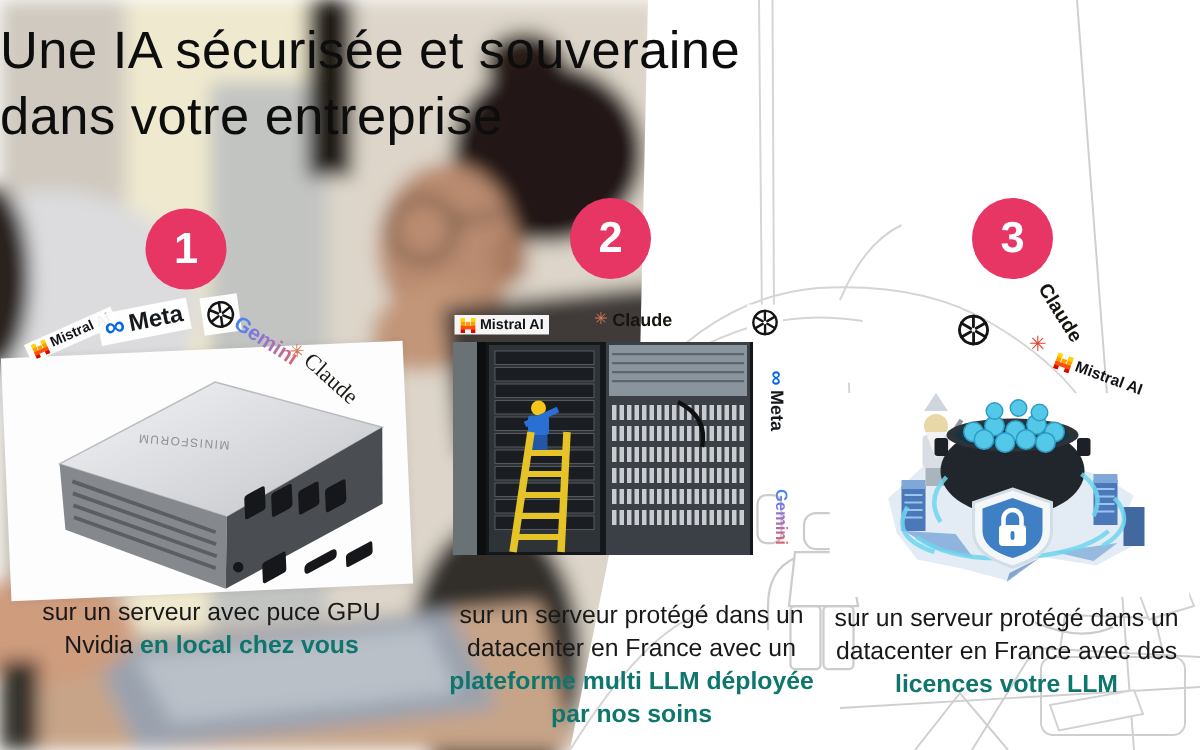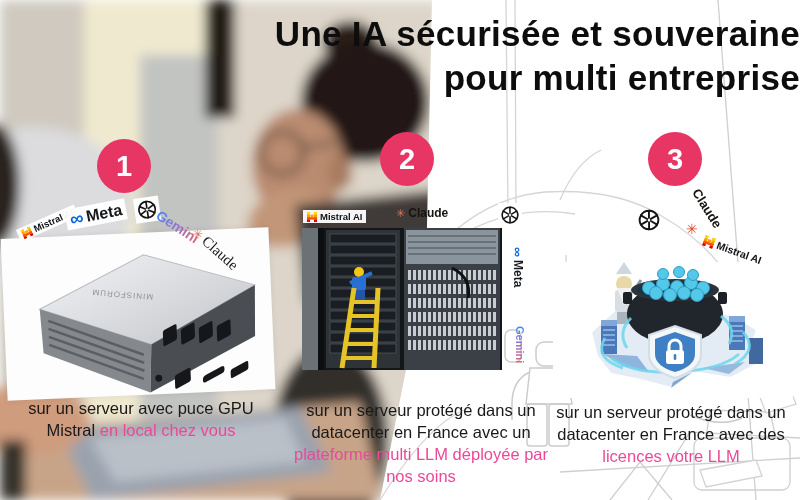--- a/index.html
+++ b/index.html
@@ -8,37 +8,37 @@
     --claude-coral:#d97757;
     --ink:#0d0d0d;
   }
   html,body{margin:0;padding:0;background:#888;}
   .stage{
     position:relative;width:800px;height:500px;overflow:hidden;background:#fff;
     font-family:"Liberation Sans",sans-serif;margin:0 auto;
   }
   .bg{position:absolute;inset:0;}
   .title{
-    position:absolute;top:12px;left:0;right:0;text-align:right;
-    font-size:35px;font-weight:700;color:var(--ink);line-height:1.26;letter-spacing:.3px;
+    position:absolute;top:12px;left:0;right:0;text-align:left;
+    font-size:35px;font-weight:400;color:var(--ink);line-height:1.26;letter-spacing:.3px;
   }
   .badge{
     position:absolute;width:54px;height:54px;border-radius:50%;
     background:var(--accent);color:#fff;display:flex;align-items:center;justify-content:center;
     font-size:29px;font-weight:700;
   }
   .card1{
     position:absolute;left:4px;top:233px;width:268px;height:162px;background:#fdfdfd;
     transform:rotate(-2.5deg);box-shadow:0 0 6px rgba(0,0,0,.08);
   }
   .imgbox{position:absolute;}
   .cap{
     position:absolute;text-align:center;font-size:16.5px;line-height:1.33;color:#191919;
   }
-  .cap b{font-weight:400;color:#ec4899;}
+  .cap b{font-weight:700;color:#0f766e;}
   .logo{
     position:absolute;display:inline-flex;align-items:center;gap:3px;white-space:nowrap;
     transform-origin:left top;
   }
   .logo.on-white{background:rgba(255,255,255,.95);padding:1px 4px;}
   .mistral-text{font-size:9.5px;font-weight:700;color:#101216;}
   .meta-inf{color:var(--meta-blue);font-weight:800;font-size:19px;line-height:1;}
   .meta-text{font-size:16px;font-weight:700;color:#15181d;}
   .gemini-text{
     font-weight:700;
@@ -123,21 +123,21 @@
     </g>
 
     <g stroke="#d2d2d2" stroke-width="1.3" fill="#ffffff">
       <path d="M758,392 l30,-8 l8,20 l-30,9 z"></path>
       <path d="M700,470 l56,-10 l6,16 l-56,11 z"></path>
     </g>
   </svg>
 
   <div class="title">
     <span>Une IA sécurisée et souveraine</span><br>
-    <span>pour multi entreprise</span>
+    <span>dans votre entreprise</span>
   </div>
 
   <div class="badge" style="left:97px;top:139px;">
     <span>1</span>
   </div>
   <div class="badge" style="left:380px;top:132px;">
     <span>2</span>
   </div>
   <div class="badge" style="left:648px;top:132px;">
     <span>3</span>
@@ -553,21 +553,21 @@
         <rect x="7" y="0" width="3" height="2.6" fill="#ffd800"></rect>
       <rect x="3.5" y="2.6" width="3" height="2.6" fill="#ff9e00"></rect>
       <rect x="0" y="5.2" width="10" height="2.4" fill="#fa500f"></rect>
       <rect x="0" y="7.6" width="3" height="2.4" fill="#e10500"></rect>
         <rect x="7" y="7.6" width="3" height="2.4" fill="#e10500"></rect>
     </svg>
     <span class="mistral-text" style="font-size:10.5px;">Mistral AI</span>
   </div>
 
   <div class="cap" style="left:8px;top:398px;width:266px;">
-    <span>sur un serveur avec puce GPU Mistral </span><b>en local chez vous</b>
+    <span>sur un serveur avec puce GPU Nvidia </span><b>en local chez vous</b>
   </div>
   <div class="cap" style="left:288px;top:400px;width:266px;">
     <span>sur un serveur protégé dans un datacenter en France avec un </span><b>plateforme multi LLM déployée par nos soins</b>
   </div>
   <div class="cap" style="left:552px;top:402px;width:238px;">
     <span>sur un serveur protégé dans un datacenter en France avec des </span><b>licences votre LLM</b>
   </div>
 
 </div>
 

